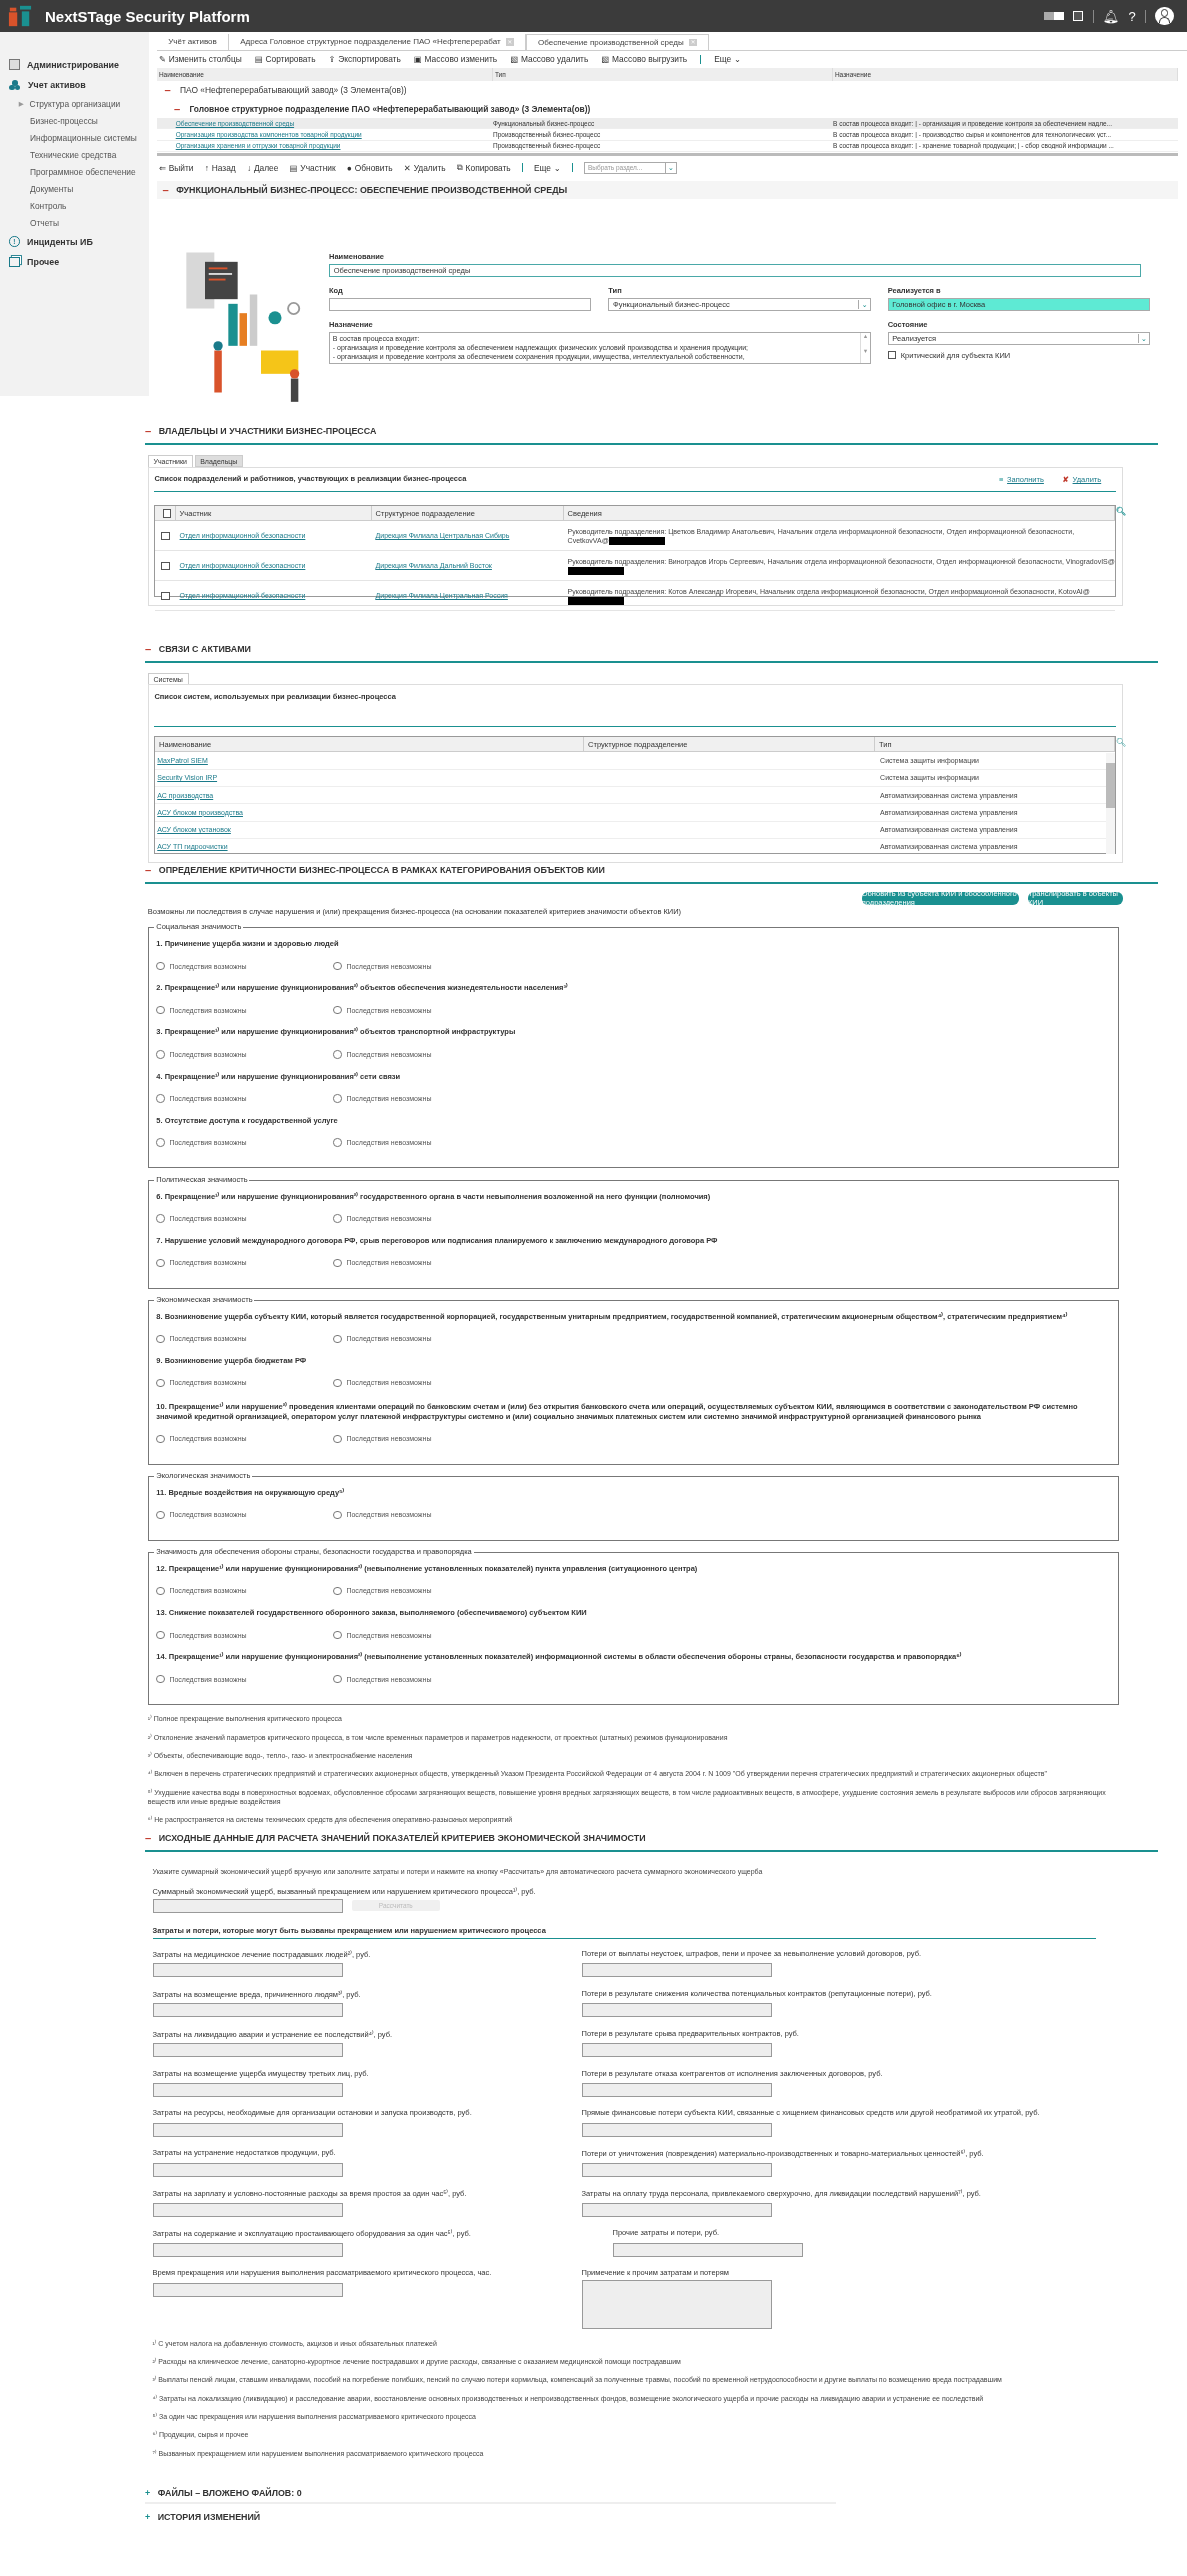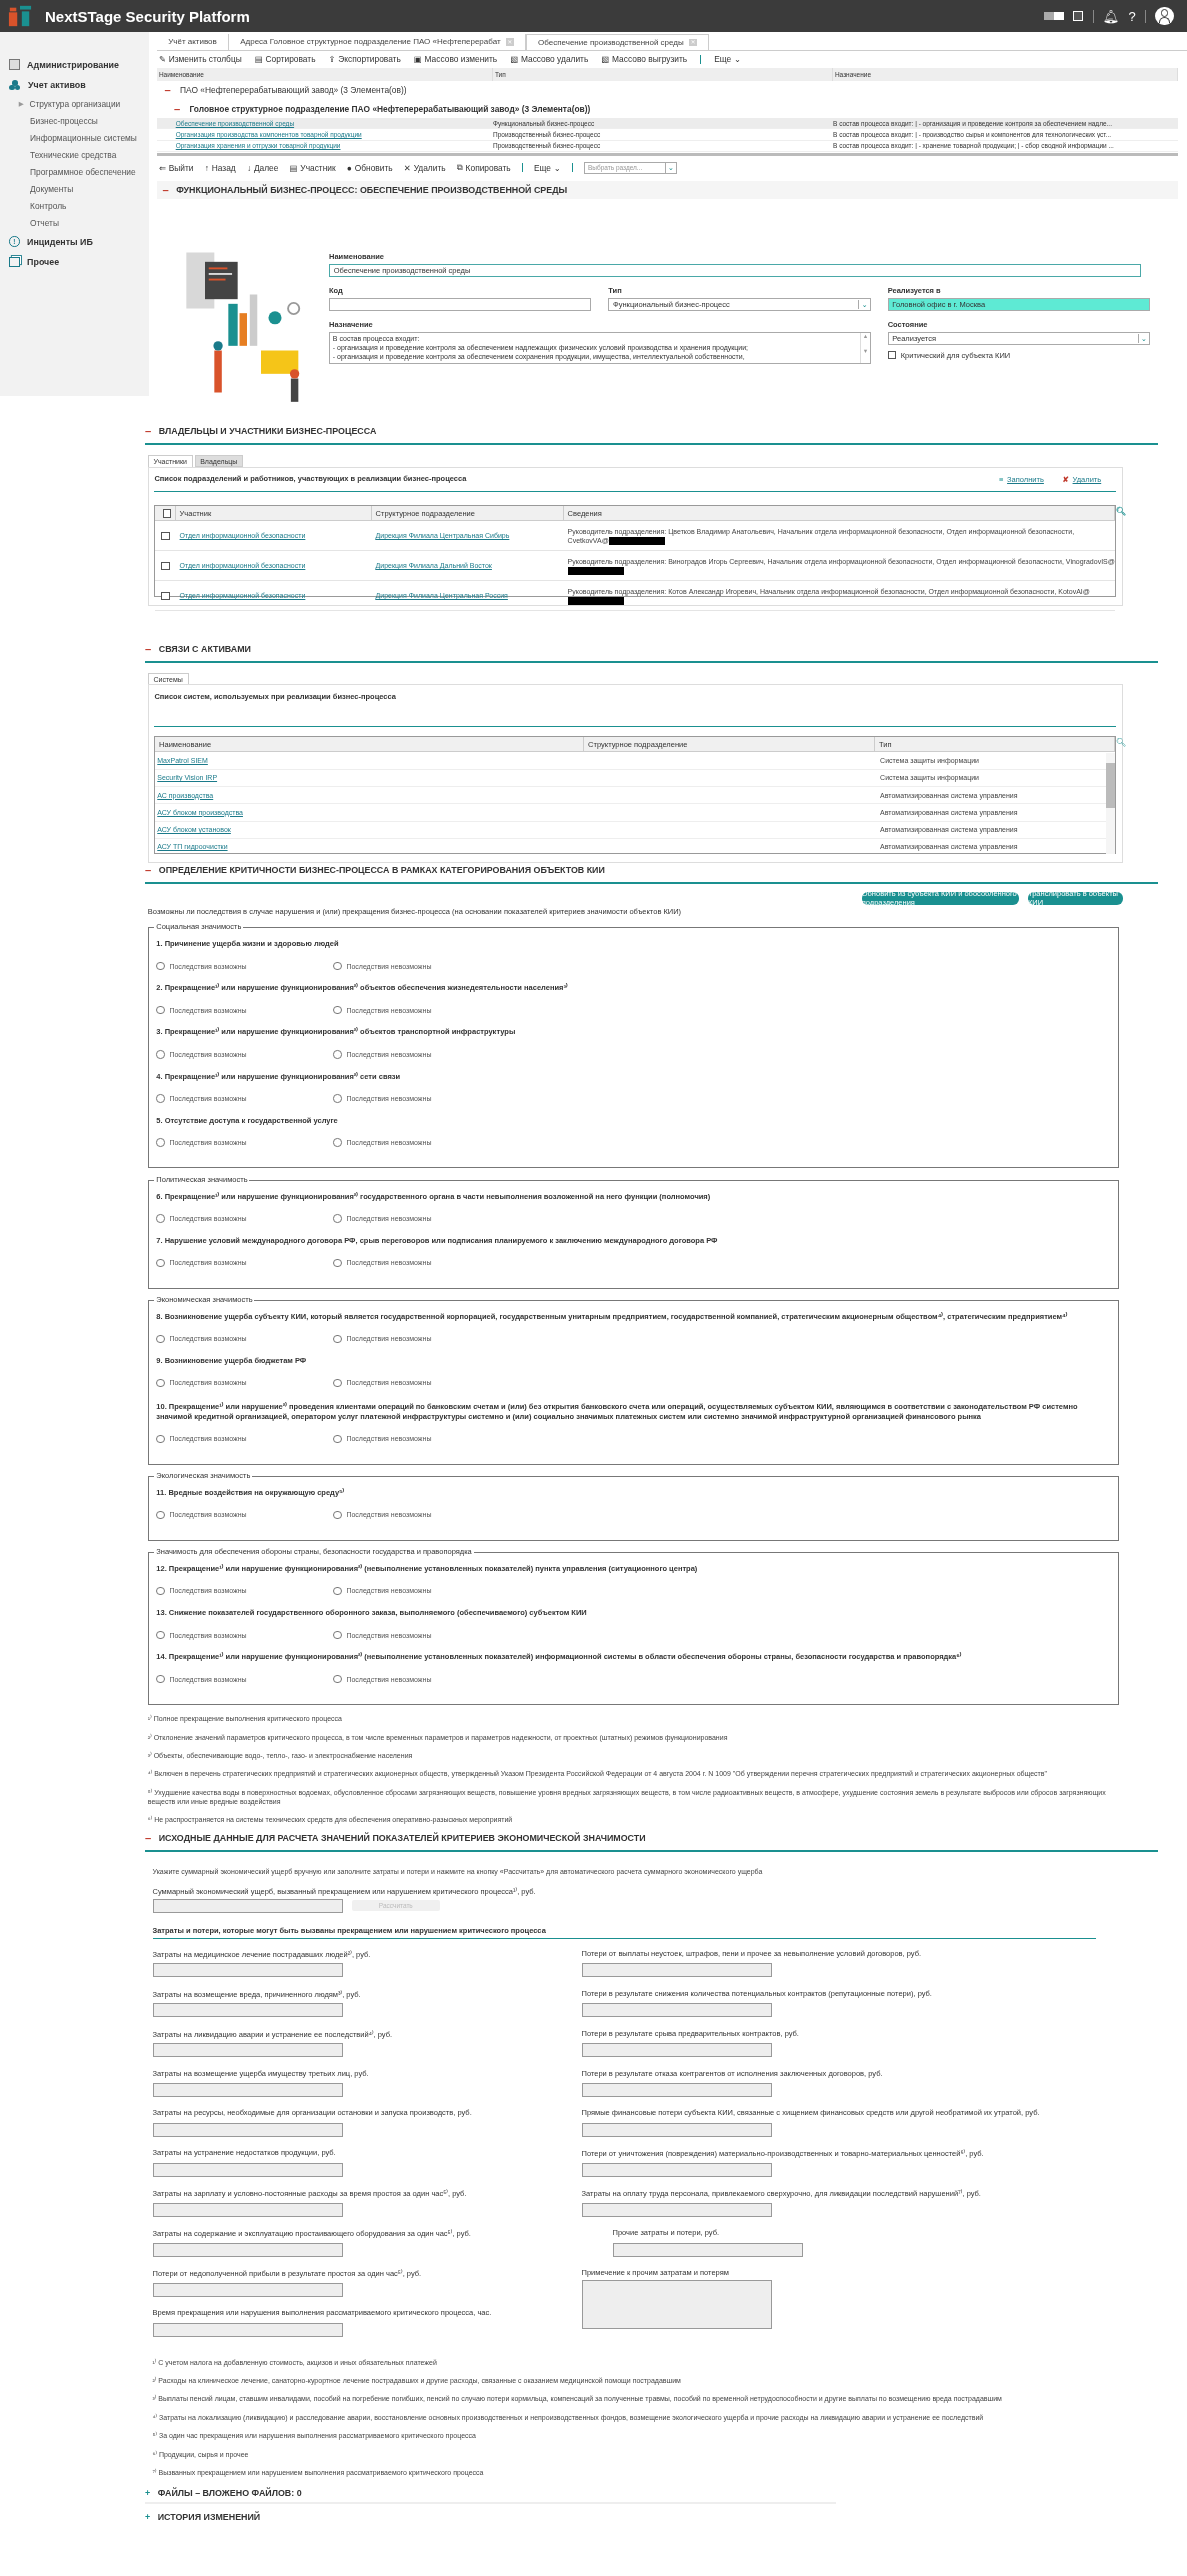--- a/index.html
+++ b/index.html
@@ -689,24 +689,20 @@
           </div>
           <div style="margin-bottom: 11.2px;">
             <div class="lbl" style="font-weight: normal; height: 12px;">Затраты на зарплату и условно-постоянные расходы за время простоя за один час⁵⁾, руб.</div>
             <div class="grayinp"></div>
           </div>
           <div style="margin-bottom: 11.2px;">
             <div class="lbl" style="font-weight: normal; height: 12px;">Затраты на содержание и эксплуатацию простаивающего оборудования за один час⁵⁾, руб.</div>
             <div class="grayinp"></div>
           </div>
           <div style="margin-bottom: 11.2px;">
-            <div class="lbl" style="font-weight: normal; height: 12px;">Потери от недополученной прибыли в результате простоя за один час⁵⁾, руб.</div>
-            <div class="grayinp"></div>
-          </div>
-          <div style="margin-bottom: 11.2px;">
             <div class="lbl" style="font-weight: normal; height: 12px;">Время прекращения или нарушения выполнения рассматриваемого критического процесса, час.</div>
             <div class="grayinp"></div>
           </div>
         </div>
       <div style="width:513px">
         <div id="right-fields">
             <div style="margin-bottom: 11.2px;">
               <div class="lbl" style="font-weight: normal; height: 12px;">Потери от выплаты неустоек, штрафов, пени и прочее за невыполнение условий договоров, руб.</div>
               <div class="grayinp"></div>
             </div>

